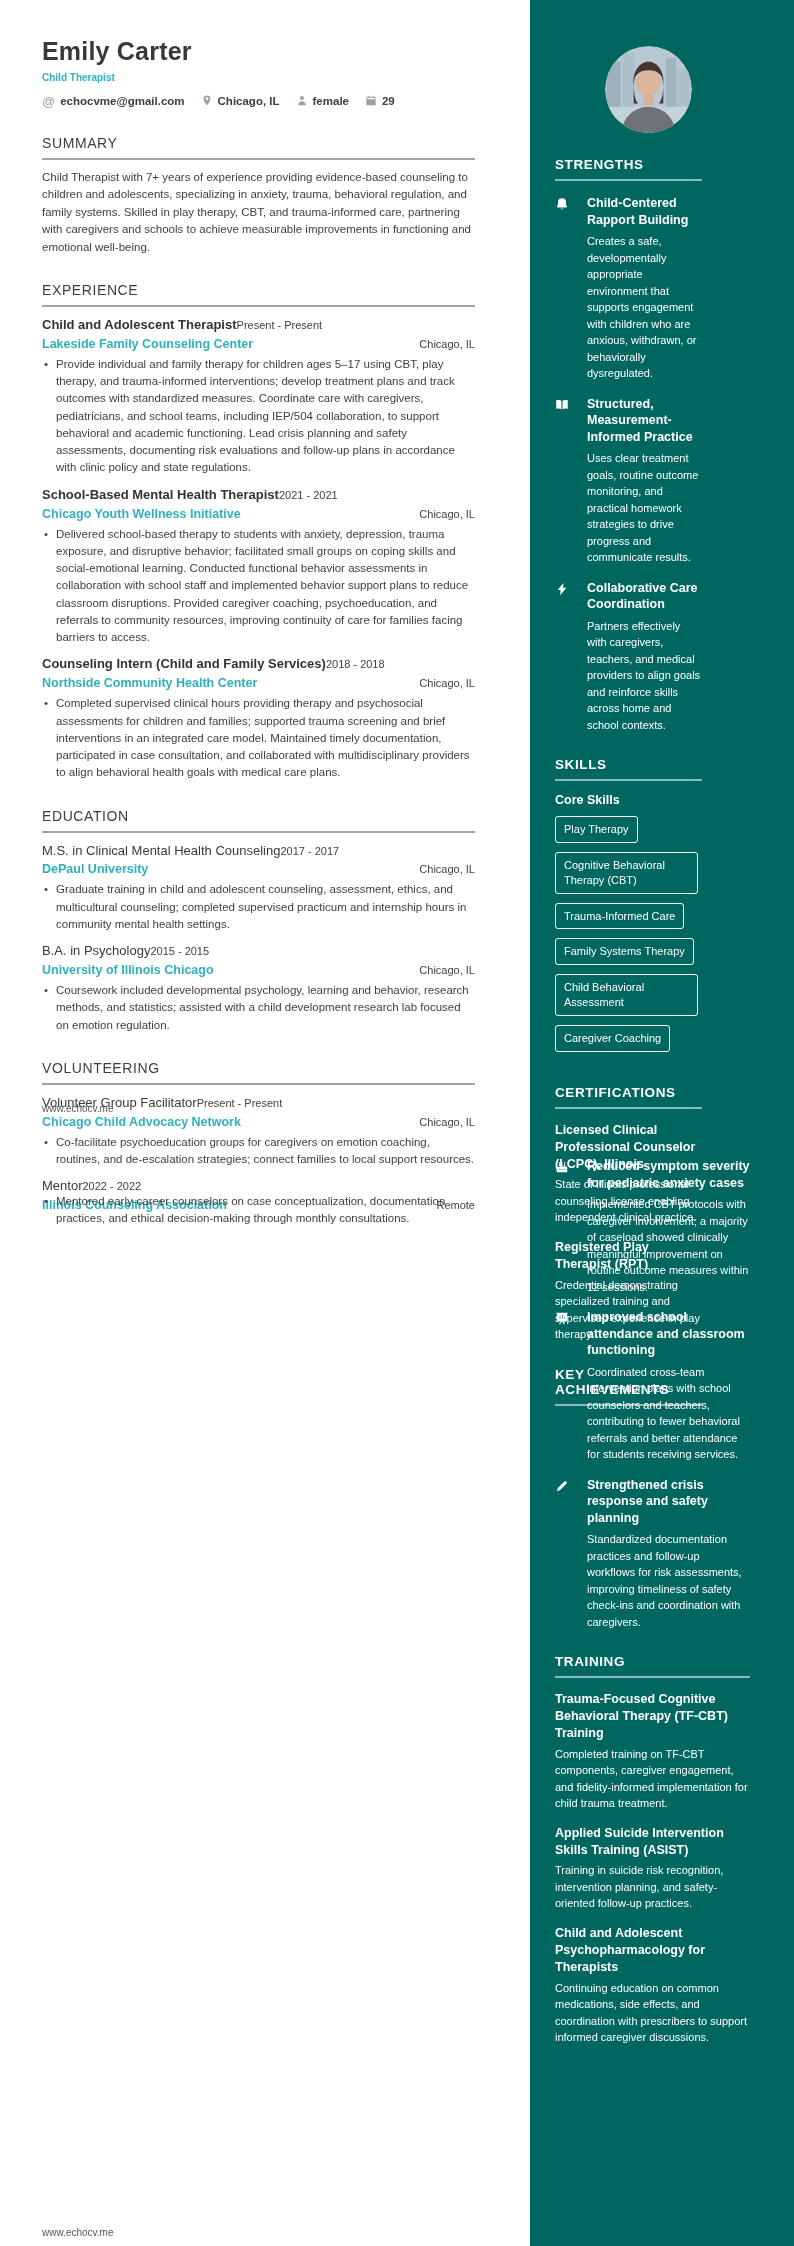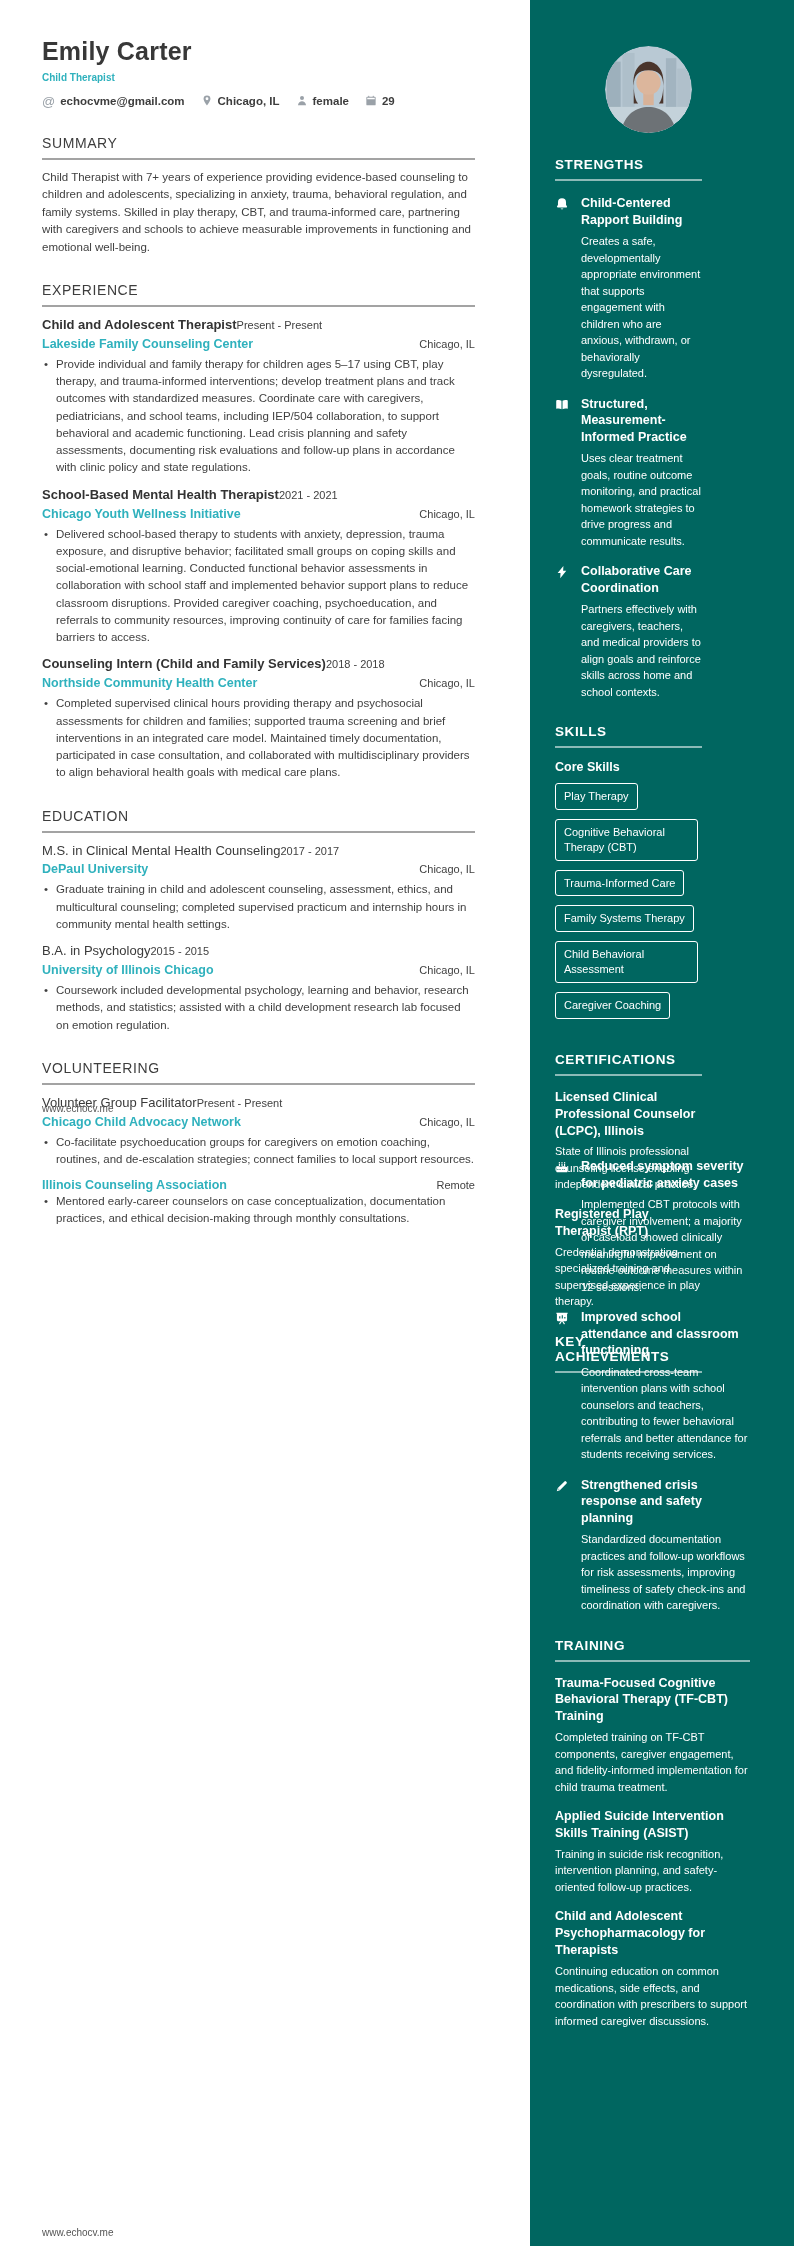--- a/index.html
+++ b/index.html
@@ -36,21 +36,21 @@
   .footer-1{top:1103px;} .footer-2{top:2227px;}
   .page2-cont{position:absolute;left:42px;top:1188px;width:433px;}
 
   
   .sidebar{position:absolute;left:530px;top:0;width:264px;height:2246px;background:#006660;color:#fff;}
   .side-stack1{position:absolute;left:0;top:0;width:216px;padding:0 44px 0 25px;box-sizing:border-box;border-radius:15px;}
   .side-stack2{position:absolute;left:0;top:1158px;width:264px;padding:0 44px 0 25px;box-sizing:border-box;}
   .avatar{width:87px;height:87px;border-radius:50%;overflow:hidden;margin:46px 0 0 50px;}
   .side-sec{margin-top:24px;}
   .side-head{font-size:13.5px;font-weight:600;letter-spacing:.6px;color:#fff;padding-bottom:7px;border-bottom:2px solid rgba(255,255,255,.55);}
-  .s-item{display:flex;gap:11px;margin-top:14px;}
+  .s-item{display:flex;gap:17px;margin-top:14px;}
   .s-icon{flex:0 0 15px;padding-top:2px;}
   .s-icon svg{fill:#fff;}
   .s-body{flex:1;}
   .s-title{font-size:12.5px;font-weight:700;line-height:1.32;}
   .s-desc{font-size:11px;font-weight:400;line-height:1.5;margin-top:5px;}
   .core-label{font-size:12.5px;font-weight:700;margin-top:12px;}
   .tags{margin-top:9px;}
   .tag{display:inline-block;border:1px solid #fff;border-radius:3px;padding:5px 8px;font-size:11px;font-weight:400;line-height:1.35;margin:0 4px 9px 0;}
   .cert{margin-top:13px;}
   .cert-title{font-size:12.5px;font-weight:700;line-height:1.35;}
@@ -187,20 +187,24 @@
           <div class="entry-sub">
             <span class="entry-company">Chicago Child Advocacy Network</span>
             <span class="entry-loc">Chicago, IL</span>
           </div>
           <ul class="bullets">
               <li>Co-facilitate psychoeducation groups for caregivers on emotion coaching, routines, and de-escalation strategies; connect families to local support resources.</li>
             </ul>
         </div>
 
         <div class="entry">
+          <div class="entry-head">
+            <span class="entry-title plain">Mentor</span>
+            <span class="entry-dates">2022 - 2022</span>
+          </div>
           <div class="entry-sub">
             <span class="entry-company">Illinois Counseling Association</span>
             <span class="entry-loc">Remote</span>
           </div>
         </div>
       </div>
     </div>
   </div>
 
   <div class="footer-url footer-1">www.echocv.me</div>

